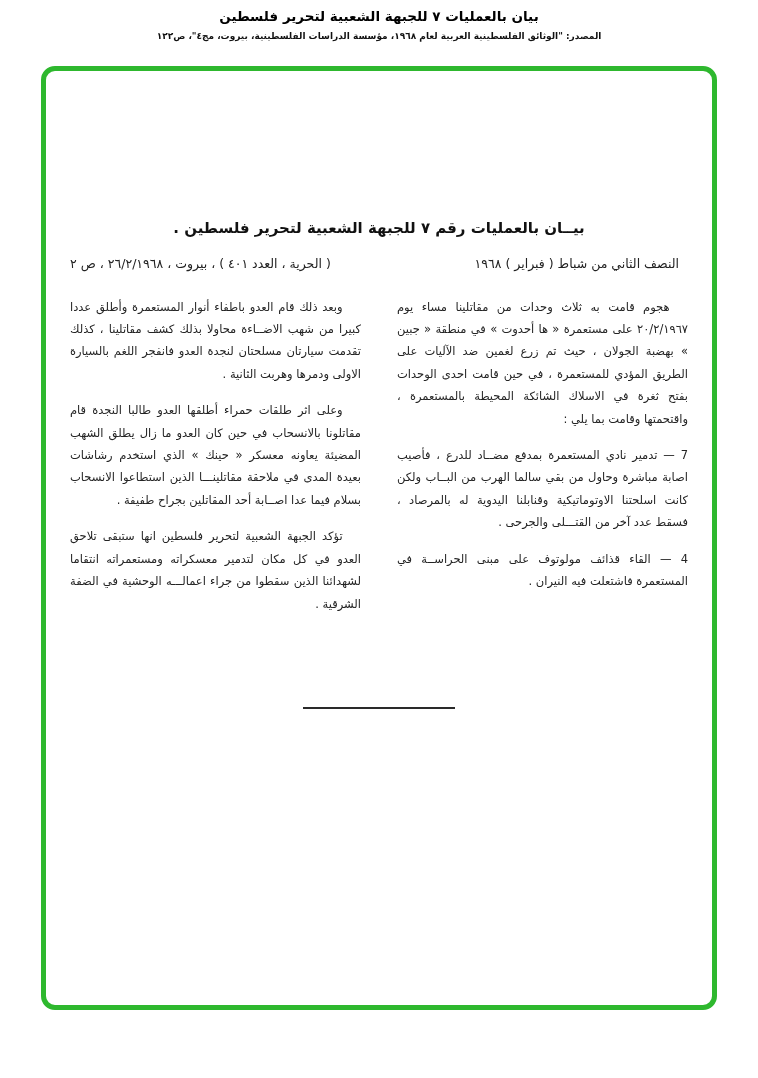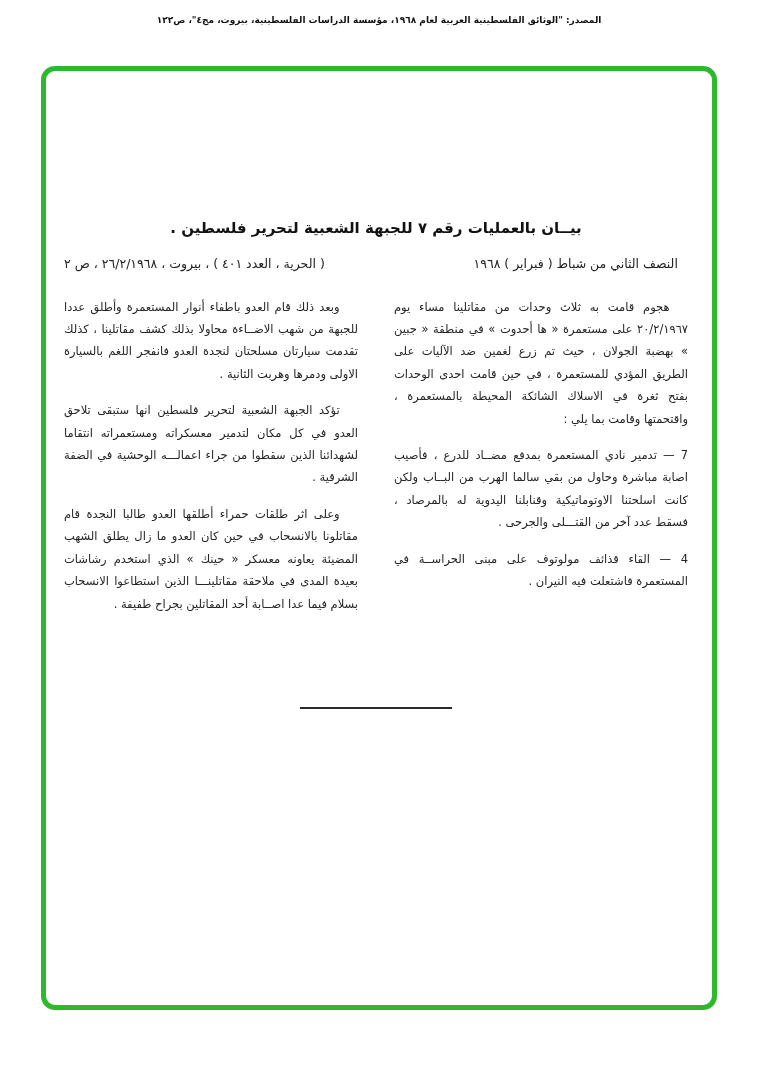--- a/index.html
+++ b/index.html
@@ -30,21 +30,21 @@
   }
   .doc-frame {
     position: absolute;
     left: 41px;
     top: 66px;
     width: 676px;
     height: 944px;
     border: 5px solid #2eb82e;
     border-radius: 14px;
     background: #ffffff;
-    padding: 148px 24px 0 18px;
+    padding: 148px 24px 0 24px;
     overflow: hidden;
   }
   .doc {
     direction: rtl;
     color: #222;
   }
   .doc-title {
     text-align: center;
     font-size: 15px;
     font-weight: 700;
@@ -77,20 +77,21 @@
   .footer-divider {
     margin: 78px auto 0 auto;
     width: 152px;
     border-top: 2px solid #2a2a2a;
   }
 </style>
 </head>
 <body>
 
 <header class="page-header">
+  <div class="title">بيان بالعمليات ٧ للجبهة الشعبية لتحرير فلسطين</div>
   <div class="source">المصدر: "الوثائق الفلسطينية العربية لعام ١٩٦٨، مؤسسة الدراسات الفلسطينية، بيروت، مج٤"، ص١٢٢</div>
 </header>
 
 <div class="doc-frame" style="border-color: rgb(46, 184, 46);">
   <div class="doc">
 
     <h1 class="doc-title">بيــان بالعمليات رقم ٧ للجبهة الشعبية لتحرير فلسطين .</h1>
 
     <div class="dateline">
       <span class="date-part">النصف الثاني من شباط ( فبراير ) ١٩٦٨</span>
@@ -99,23 +100,23 @@
 
     <div class="columns">
 
       <div class="col col-right">
         <p class="indent">هجوم قامت به ثلاث وحدات من مقاتلينا مساء يوم ٢٠/٢/١٩٦٧ على مستعمرة « ها أحدوت » في منطقة « جبين » بهضبة الجولان ، حيث تم زرع لغمين ضد الآليات على الطريق المؤدي للمستعمرة ، في حين قامت احدى الوحدات بفتح ثغرة في الاسلاك الشائكة المحيطة بالمستعمرة ، واقتحمتها وقامت بما يلي :</p>
         <p>7 — تدمير نادي المستعمرة بمدفع مضــاد للدرع ، فأصيب اصابة مباشرة وحاول من بقي سالما الهرب من البــاب ولكن كانت اسلحتنا الاوتوماتيكية وقنابلنا اليدوية له بالمرصاد ، فسقط عدد آخر من القتـــلى والجرحى .</p>
         <p>4 — القاء قذائف مولوتوف على مبنى الحراســة في المستعمرة فاشتعلت فيه النيران .</p>
       </div>
 
       <div class="col col-left">
-        <p class="indent">وبعد ذلك قام العدو باطفاء أنوار المستعمرة وأطلق عددا للجبهة من شهب الاضــاءة محاولا بذلك كشف مقاتلينا ، كذلك تقدمت سيارتان مسلحتان لنجدة العدو فانفجر اللغم بالسيارة الاولى ودمرها وهربت الثانية .</p>
+        <p class="indent">وبعد ذلك قام العدو باطفاء أنوار المستعمرة وأطلق عددا كبيرا من شهب الاضــاءة محاولا بذلك كشف مقاتلينا ، كذلك تقدمت سيارتان مسلحتان لنجدة العدو فانفجر اللغم بالسيارة الاولى ودمرها وهربت الثانية .</p>
+        <p class="indent">وعلى اثر طلقات حمراء أطلقها العدو طالبا النجدة قام مقاتلونا بالانسحاب في حين كان العدو ما زال يطلق الشهب المضيئة يعاونه معسكر « حينك » الذي استخدم رشاشات بعيدة المدى في ملاحقة مقاتلينـــا الذين استطاعوا الانسحاب بسلام فيما عدا اصــابة أحد المقاتلين بجراح طفيفة .</p>
         <p class="indent">تؤكد الجبهة الشعبية لتحرير فلسطين انها ستبقى تلاحق العدو في كل مكان لتدمير معسكراته ومستعمراته انتقاما لشهدائنا الذين سقطوا من جراء اعمالـــه الوحشية في الضفة الشرقية .</p>
-        <p class="indent">وعلى اثر طلقات حمراء أطلقها العدو طالبا النجدة قام مقاتلونا بالانسحاب في حين كان العدو ما زال يطلق الشهب المضيئة يعاونه معسكر « حينك » الذي استخدم رشاشات بعيدة المدى في ملاحقة مقاتلينـــا الذين استطاعوا الانسحاب بسلام فيما عدا اصــابة أحد المقاتلين بجراح طفيفة .</p>
       </div>
 
     </div>
 
     <div class="footer-divider"></div>
 
   </div>
 </div>
 
 </body></html>

